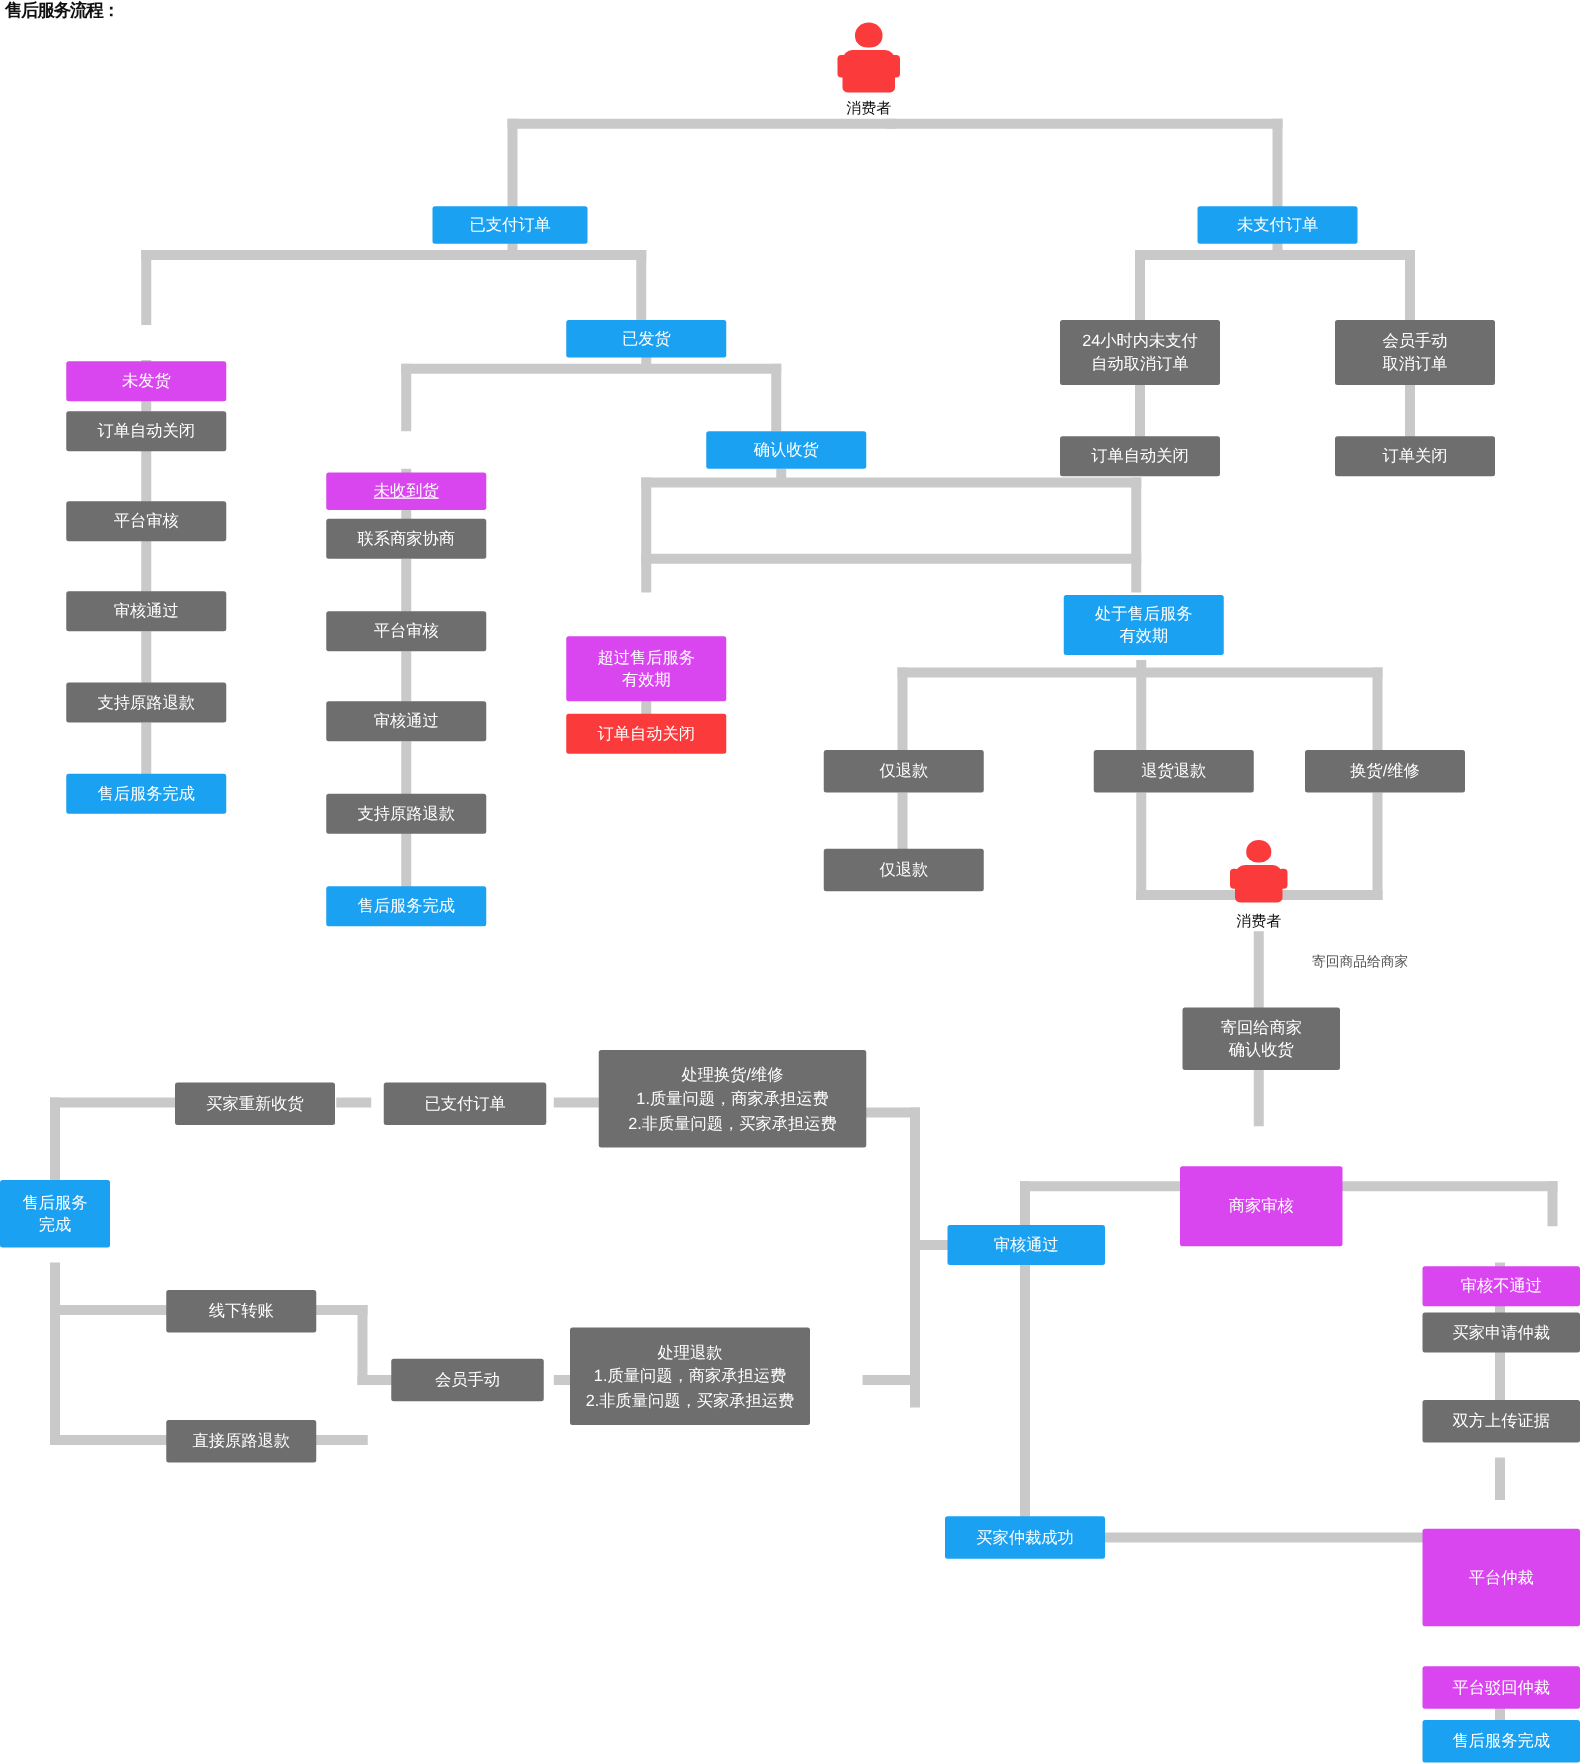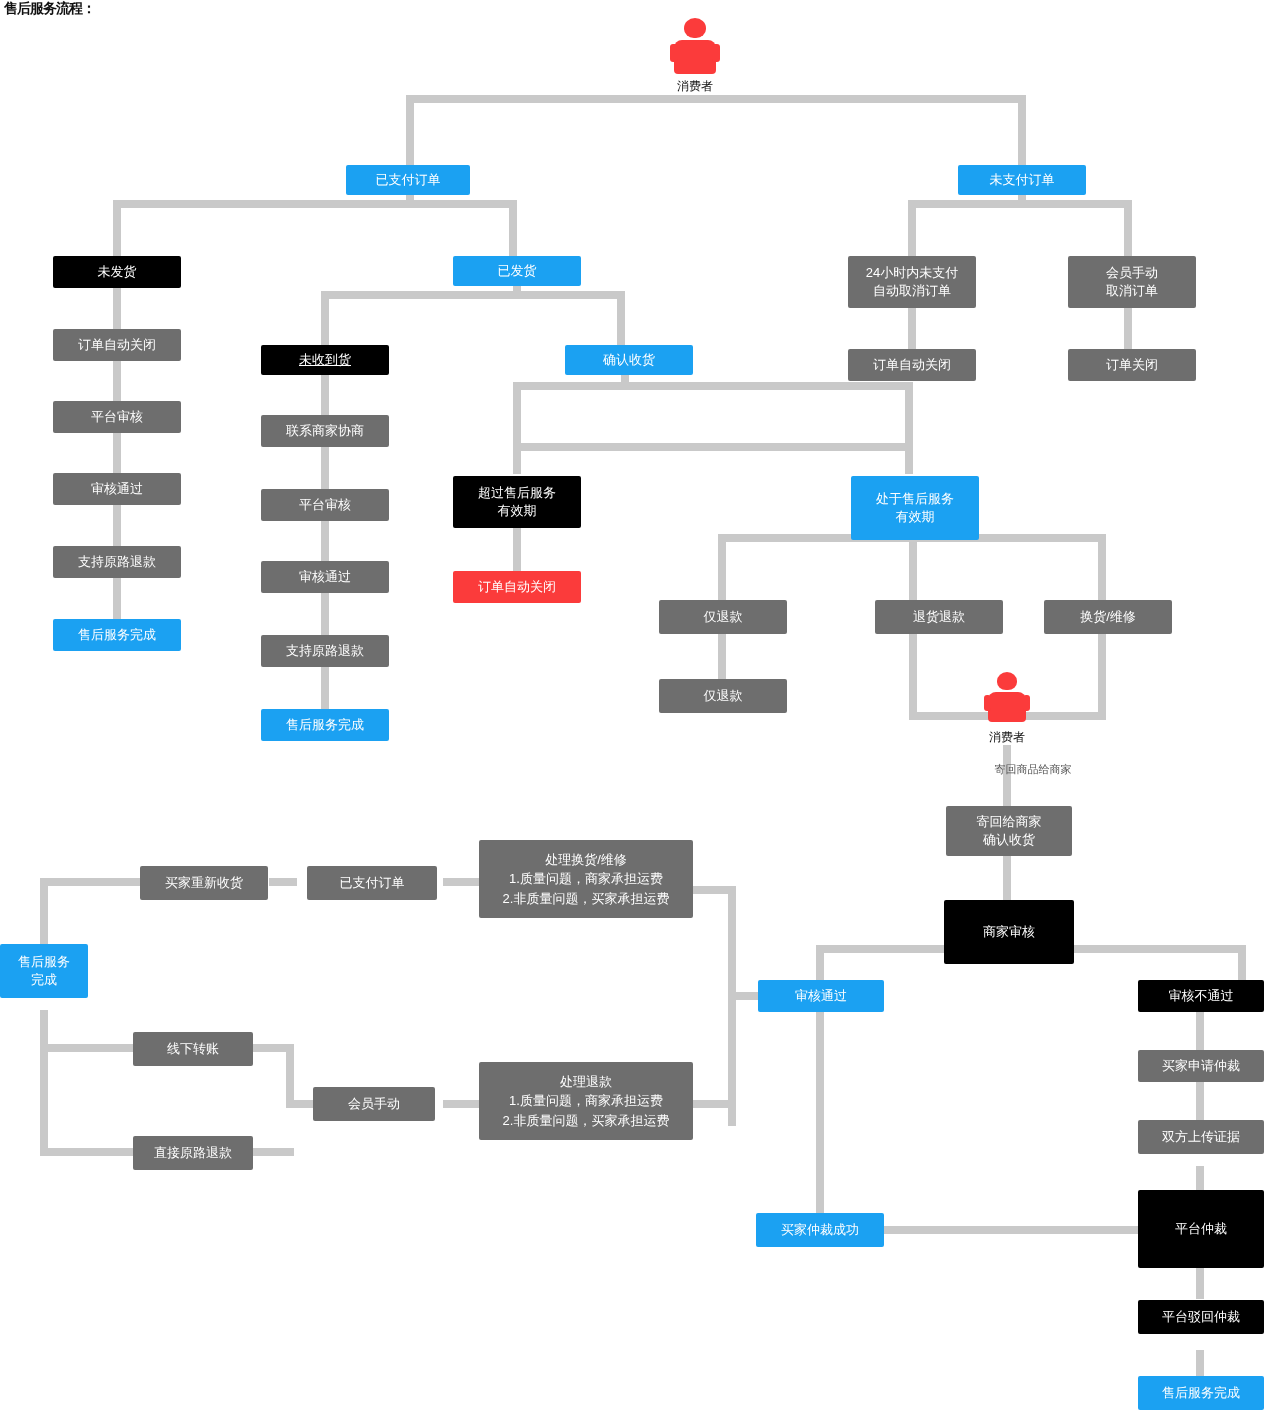--- a/index.html
+++ b/index.html
@@ -19,21 +19,21 @@
     position:absolute;
     display:flex;align-items:center;justify-content:center;
     text-align:center;
     border-radius:2px;
     line-height:1.35;
     box-sizing:border-box;
     z-index:5;
   }
   .gray{background:#6e6e6e;color:#fff;}
   .blue{background:#1ba1f2;color:#fff;}
-  .orange{background:#000000;color:#fff;}
+  .orange{background:#d946ef;color:#fff;margin-top:33px;}
   .red{background:#fb3b3b;color:#fff;}
   .multiline{
     justify-content:center;
     text-align:left;
     padding:8px 12px;
     line-height:1.5;
   }
   .conn{
     position:absolute;
     background:#c9c9c9;
@@ -208,21 +208,21 @@
 <div class="node gray" style="left:53px;top:473px;width:128px;height:32px;">
     <span>审核通过</span>
   </div>
 <div class="node gray" style="left:261px;top:489px;width:128px;height:32px;">
     <span>平台审核</span>
   </div>
 <div class="node orange" style="left:453px;top:476px;width:128px;height:52px;">
     <span style="white-space:pre-line;">超过售后服务
 有效期</span>
   </div>
-<div class="node blue" style="left:851px;top:476px;width:128px;height:64px;">
+<div class="node blue" style="left:851px;top:476px;width:128px;height:48px;">
     <span style="white-space:pre-line;">处于售后服务
 有效期</span>
   </div>
 
 <div class="node gray" style="left:53px;top:546px;width:128px;height:32px;">
     <span>支持原路退款</span>
   </div>
 <div class="node gray" style="left:261px;top:561px;width:128px;height:32px;">
     <span>审核通过</span>
   </div>
@@ -283,21 +283,21 @@
 <div class="node orange" style="left:1138px;top:980px;width:126px;height:32px;">
     <span>审核不通过</span>
   </div>
 
 <div class="node gray" style="left:133px;top:1032px;width:120px;height:34px;">
     <span>线下转账</span>
   </div>
 <div class="node gray" style="left:313px;top:1087px;width:122px;height:34px;">
     <span>会员手动</span>
   </div>
-<div class="node gray multiline" style="left:479px;top:1062px;width:214px;height:78px;">
+<div class="node gray multiline" style="left:456px;top:1062px;width:192px;height:78px;">
     <span style="white-space:pre-line;display:block;width:100%;text-align:center;">处理退款
 1.质量问题，商家承担运费
 2.非质量问题，买家承担运费</span>
   </div>
 <div class="node gray" style="left:1138px;top:1050px;width:126px;height:32px;">
     <span>买家申请仲裁</span>
   </div>
 <div class="node gray" style="left:133px;top:1136px;width:120px;height:34px;">
     <span>直接原路退款</span>
   </div>
@@ -326,13 +326,13 @@
 </div>
 <div class="plabel" style="left:663px;top:78px;width:64px;">消费者</div>
 
 <div class="person" style="left:984px;top:672px;width:46px;height:52px;">
   <div class="head" style="left:13px;top:0px;width:20px;height:18px;"></div>
   <div class="body" style="left:4px;top:20px;width:38px;height:30px;"></div>
   <div class="arm" style="left:0px;top:23px;width:7px;height:16px;"></div>
   <div class="arm" style="left:39px;top:23px;width:7px;height:16px;"></div>
 </div>
 <div class="plabel" style="left:975px;top:729px;width:64px;">消费者</div>
-<div class="plabel small" style="left:983px;top:762px;width:100px;color:#555;">寄回商品给商家</div>
+<div class="plabel small" style="left:1038px;top:762px;width:100px;color:#555;">寄回商品给商家</div>
 
 </body></html>

